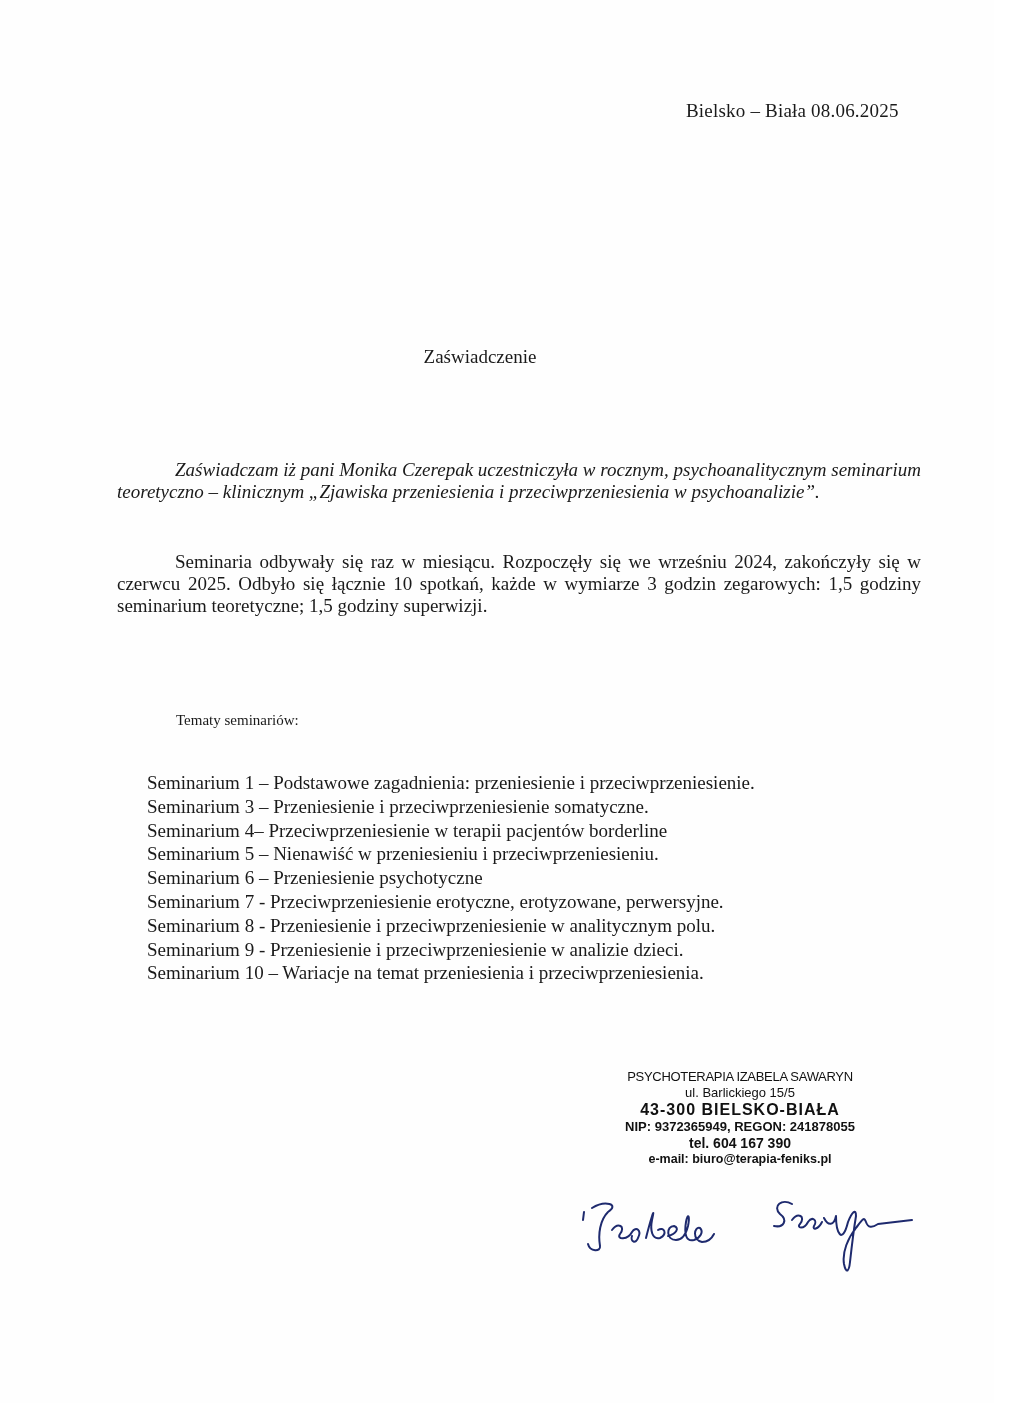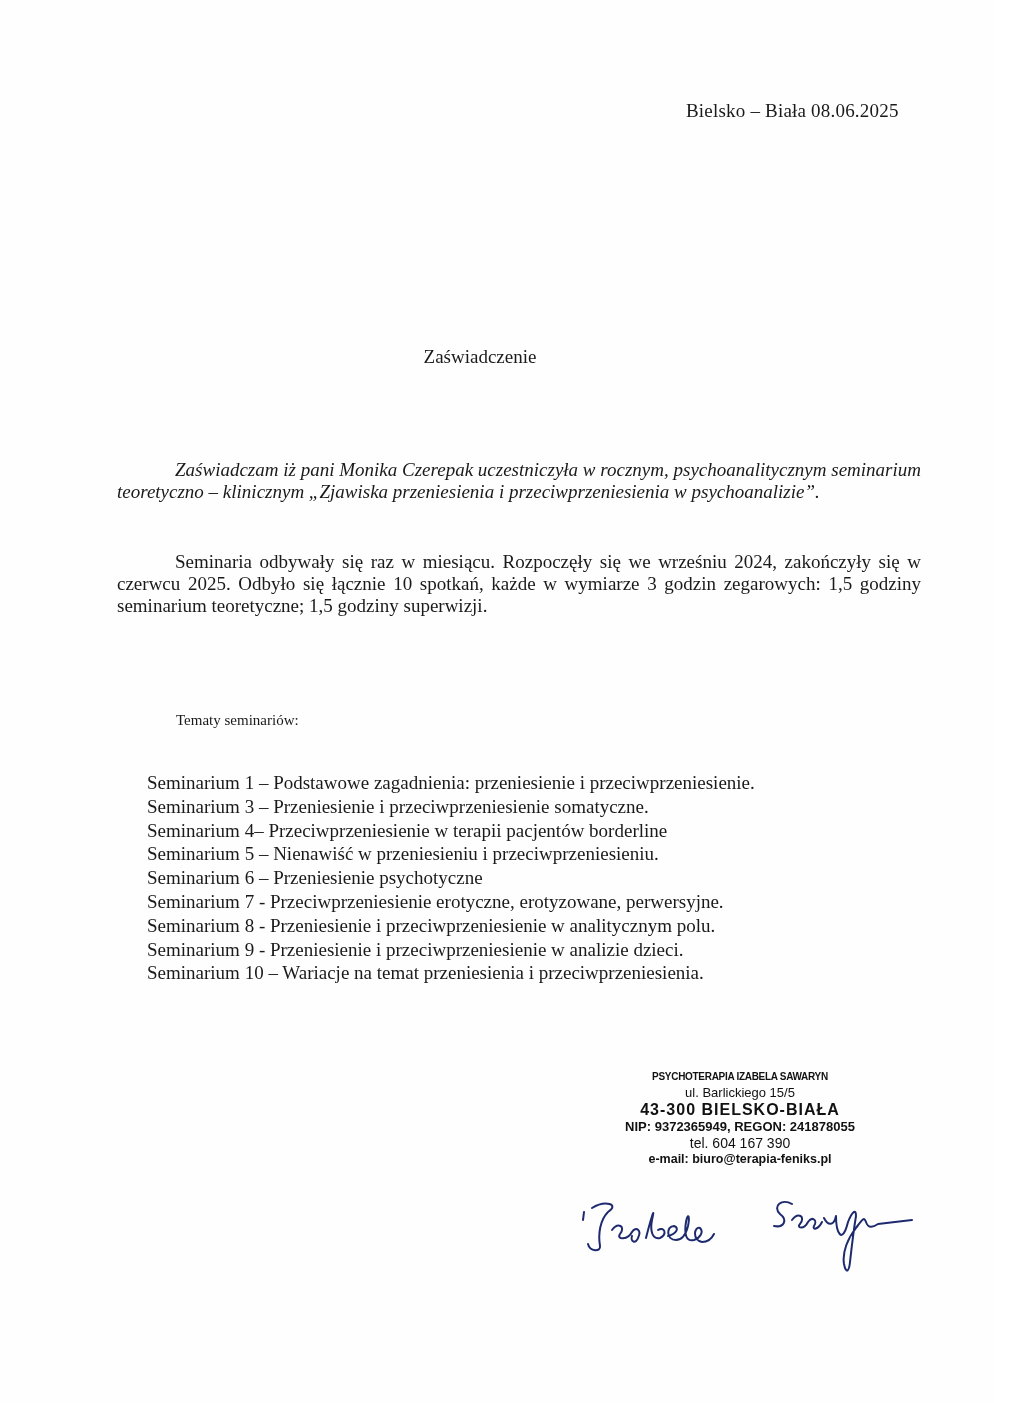--- a/index.html
+++ b/index.html
@@ -75,43 +75,43 @@
     .stamp {
       position: absolute;
       left: 575px;
       top: 1068px;
       width: 330px;
       text-align: center;
       font-family: "Liberation Sans", sans-serif;
       color: #111;
     }
     .stamp .s-name {
-      font-weight: bold;
-      font-size: 10px;
+      font-weight: normal;
+      font-size: 13px;
       letter-spacing: -0.3px;
       line-height: 17px;
     }
     .stamp .s-street {
       font-size: 13px;
       line-height: 15px;
     }
     .stamp .s-city {
       font-size: 16px;
       font-weight: bold;
       letter-spacing: 1px;
       line-height: 19px;
     }
     .stamp .s-nip {
       font-size: 13px;
       font-weight: bold;
       line-height: 16px;
     }
     .stamp .s-tel {
       font-size: 14px;
-      font-weight: normal;
+      font-weight: bold;
       line-height: 16px;
     }
     .stamp .s-email {
       font-size: 12.5px;
       font-weight: bold;
       line-height: 16px;
     }
     .signature {
       position: absolute;
       left: 560px;

